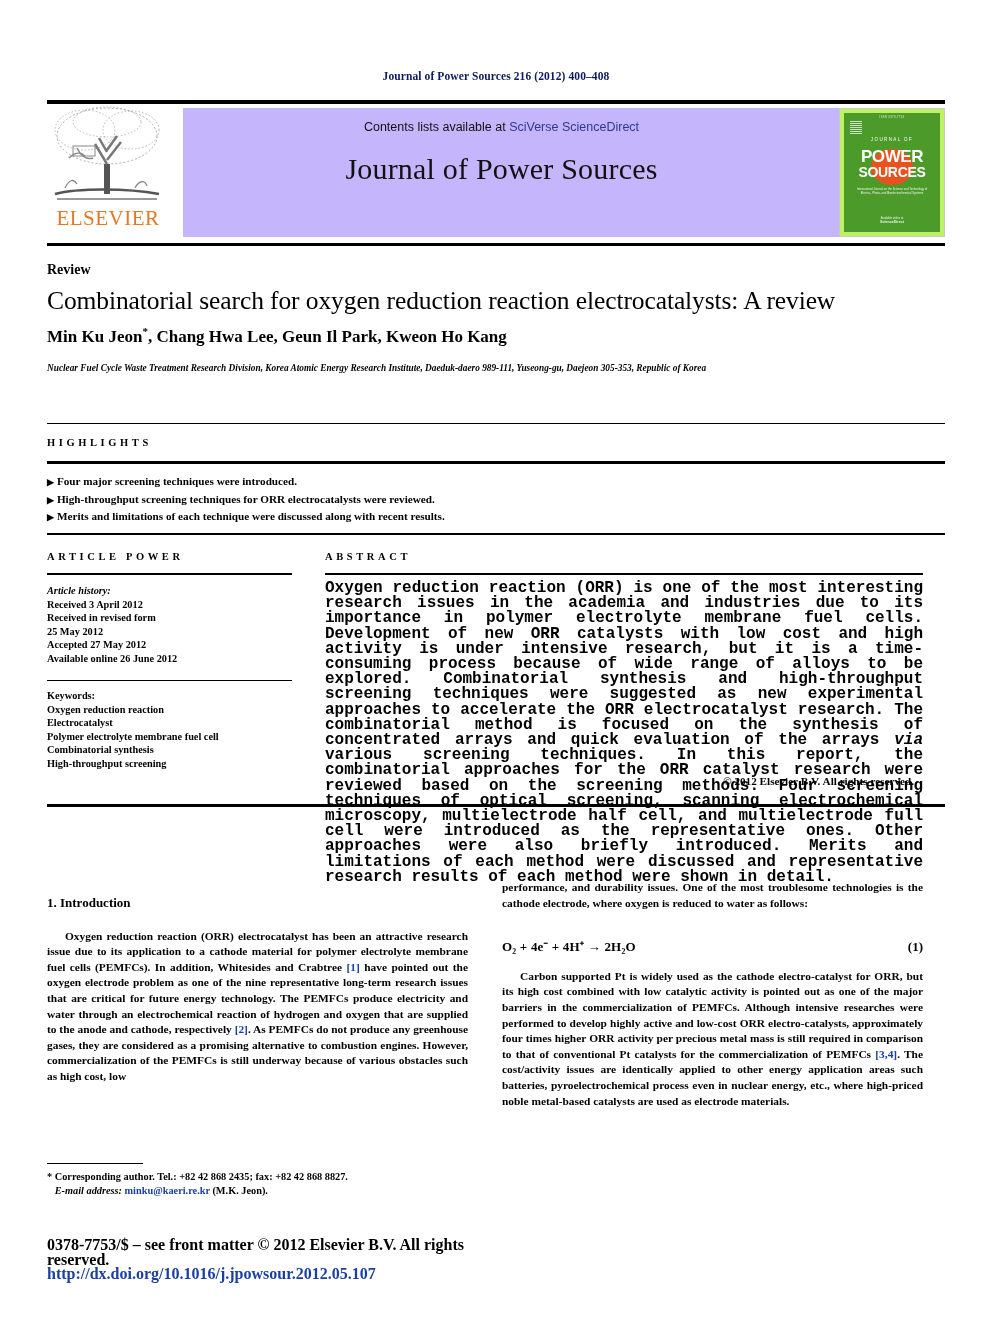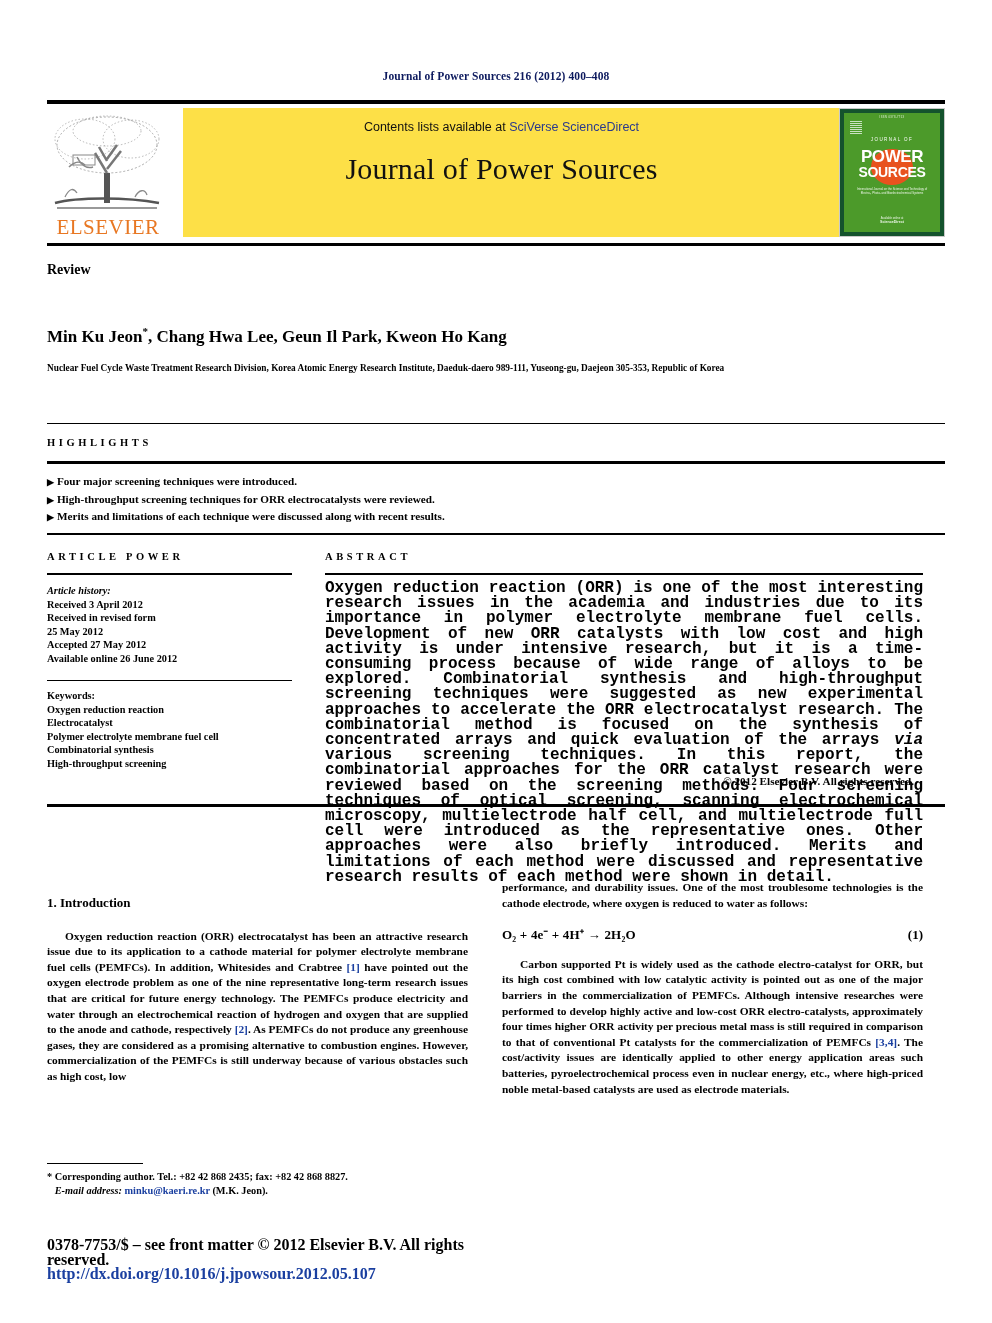--- a/index.html
+++ b/index.html
@@ -43,42 +43,42 @@
   }
   .rule-top {
     position: absolute;
     left: 0; top: 0;
     width: 898px;
     height: 4px;
     background: #000;
   }
   .elsevier-logo {
     position: absolute;
-    left: 0; top: 9px;
+    left: 0; top: 0;
     width: 120px;
     height: 129px;
   }
   .tree-svg { display:block; }
   .elsevier-word {
     position: absolute;
     left: 2px; bottom: 0px;
     width: 118px;
     text-align: center;
     color: #e87722;
     font-family: "Liberation Serif", serif;
     font-size: 21px;
     letter-spacing: 0.5px;
     line-height: 22px;
   }
   .header-band {
     position: absolute;
     left: 136px; top: 8px;
     width: 753px;
     height: 129px;
-    background: #fde047;
+    background: #c4b5fd;
   }
   .contents-line {
     position: absolute;
     left: 0; top: 12px;
     width: 637px;
     text-align: center;
     font-family: "Liberation Sans", sans-serif;
     font-size: 12.5px;
     color: #111;
   }
@@ -104,21 +104,21 @@
     font-size: 11.5px;
     letter-spacing: 1.1px;
     color: #111;
   }
   .cover-thumb {
     position: absolute;
     right: 0; top: 8px;
     width: 106px;
     height: 129px;
     border: 1px solid #c9c9c9;
-    background: #14532d;
+    background: #bef264;
     box-sizing: border-box;
     padding: 4px;
   }
   .cover-inner {
     position: relative;
     width: 100%;
     height: 100%;
     background: #4c9a2a;
     overflow: hidden;
   }
@@ -228,20 +228,21 @@
     font-size: 17px;
     font-weight: bold;
   }
   .authors sup { font-size: 11px; vertical-align: super; }
   .affil {
     position: absolute;
     left: 47px; top: 362px;
     width: 840px;
     font-size: 9.3px;
     line-height: 12.5px;
+    font-style: italic;
     font-weight: bold;
   }
 
   
   .sec-rule {
     position: absolute;
     background: #000;
   }
   .hl-label {
     position: absolute;
@@ -328,21 +329,21 @@
   .col-right { left: 502px; }
   .sec-head {
     font-size: 13px;
     font-weight: bold;
     margin: 15px 0 18px 0;
   }
   .col p { margin: 0; text-indent: 18px; }
   .ref { color: #1a3fa0; }
   .eqn-row {
     position: relative;
-    margin: 16px 0 14px 0;
+    margin: 28px 0 14px 0;
     text-indent: 0;
     display: flex;
     justify-content: space-between;
     align-items: baseline;
     font-size: 13px;
   }
   .eqn-row .eq { letter-spacing: .2px; }
   .eqn-row .eqnum { font-weight: bold; }
 
   
@@ -425,20 +426,21 @@
           <span>Available online at</span><br>
           <b>ScienceDirect</b>
         </div>
       </div>
     </div>
   </div>
 
   <div class="rule-thick-2" style="top:243px;"></div>
 
   <div class="doctype">Review</div>
+  <div class="art-title">Combinatorial search for oxygen reduction reaction electrocatalysts: A review</div>
   <div class="authors">
     <span>Min Ku Jeon<sup>*</sup>, Chang Hwa Lee, Geun Il Park, Kweon Ho Kang</span>
   </div>
   <div class="affil">Nuclear Fuel Cycle Waste Treatment Research Division, Korea Atomic Energy Research Institute, Daeduk-daero 989-111, Yuseong-gu, Daejeon 305-353, Republic of Korea</div>
 
   <div class="sec-rule" style="left:47px; top:423px; width:898px; height:1px;"></div>
   <div class="hl-label">HIGHLIGHTS</div>
   <div class="sec-rule" style="left:47px; top:461px; width:898px; height:3px;"></div>
   <div class="hl-list">
     <div><span class="hl-arrow">▶</span><span>Four major screening techniques were introduced.</span></div>

